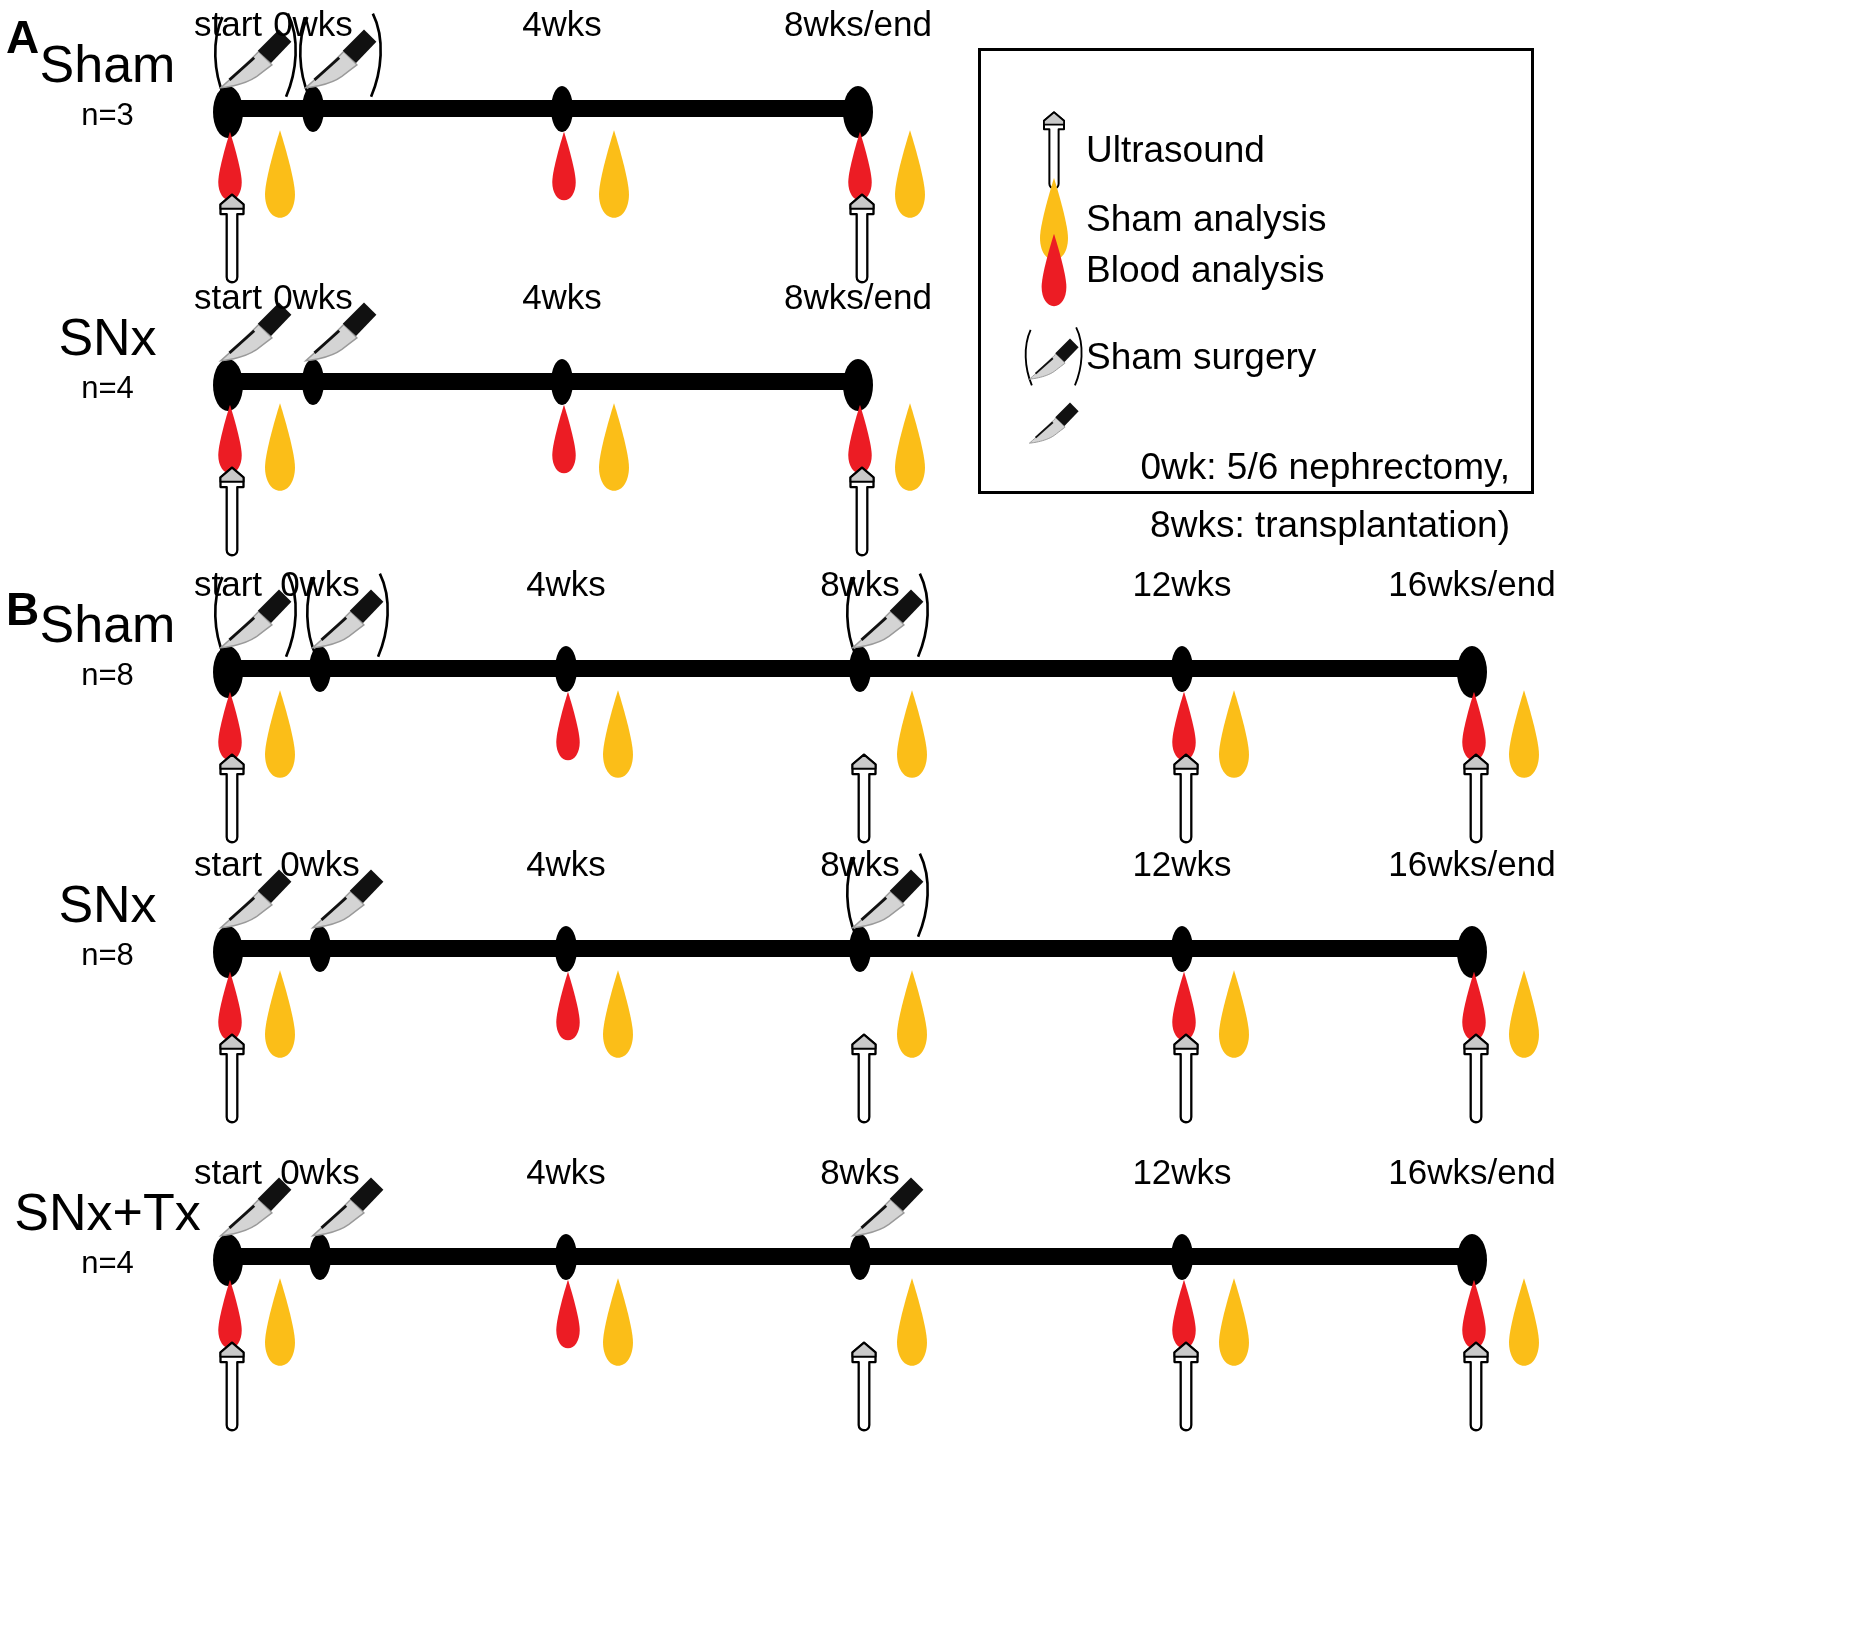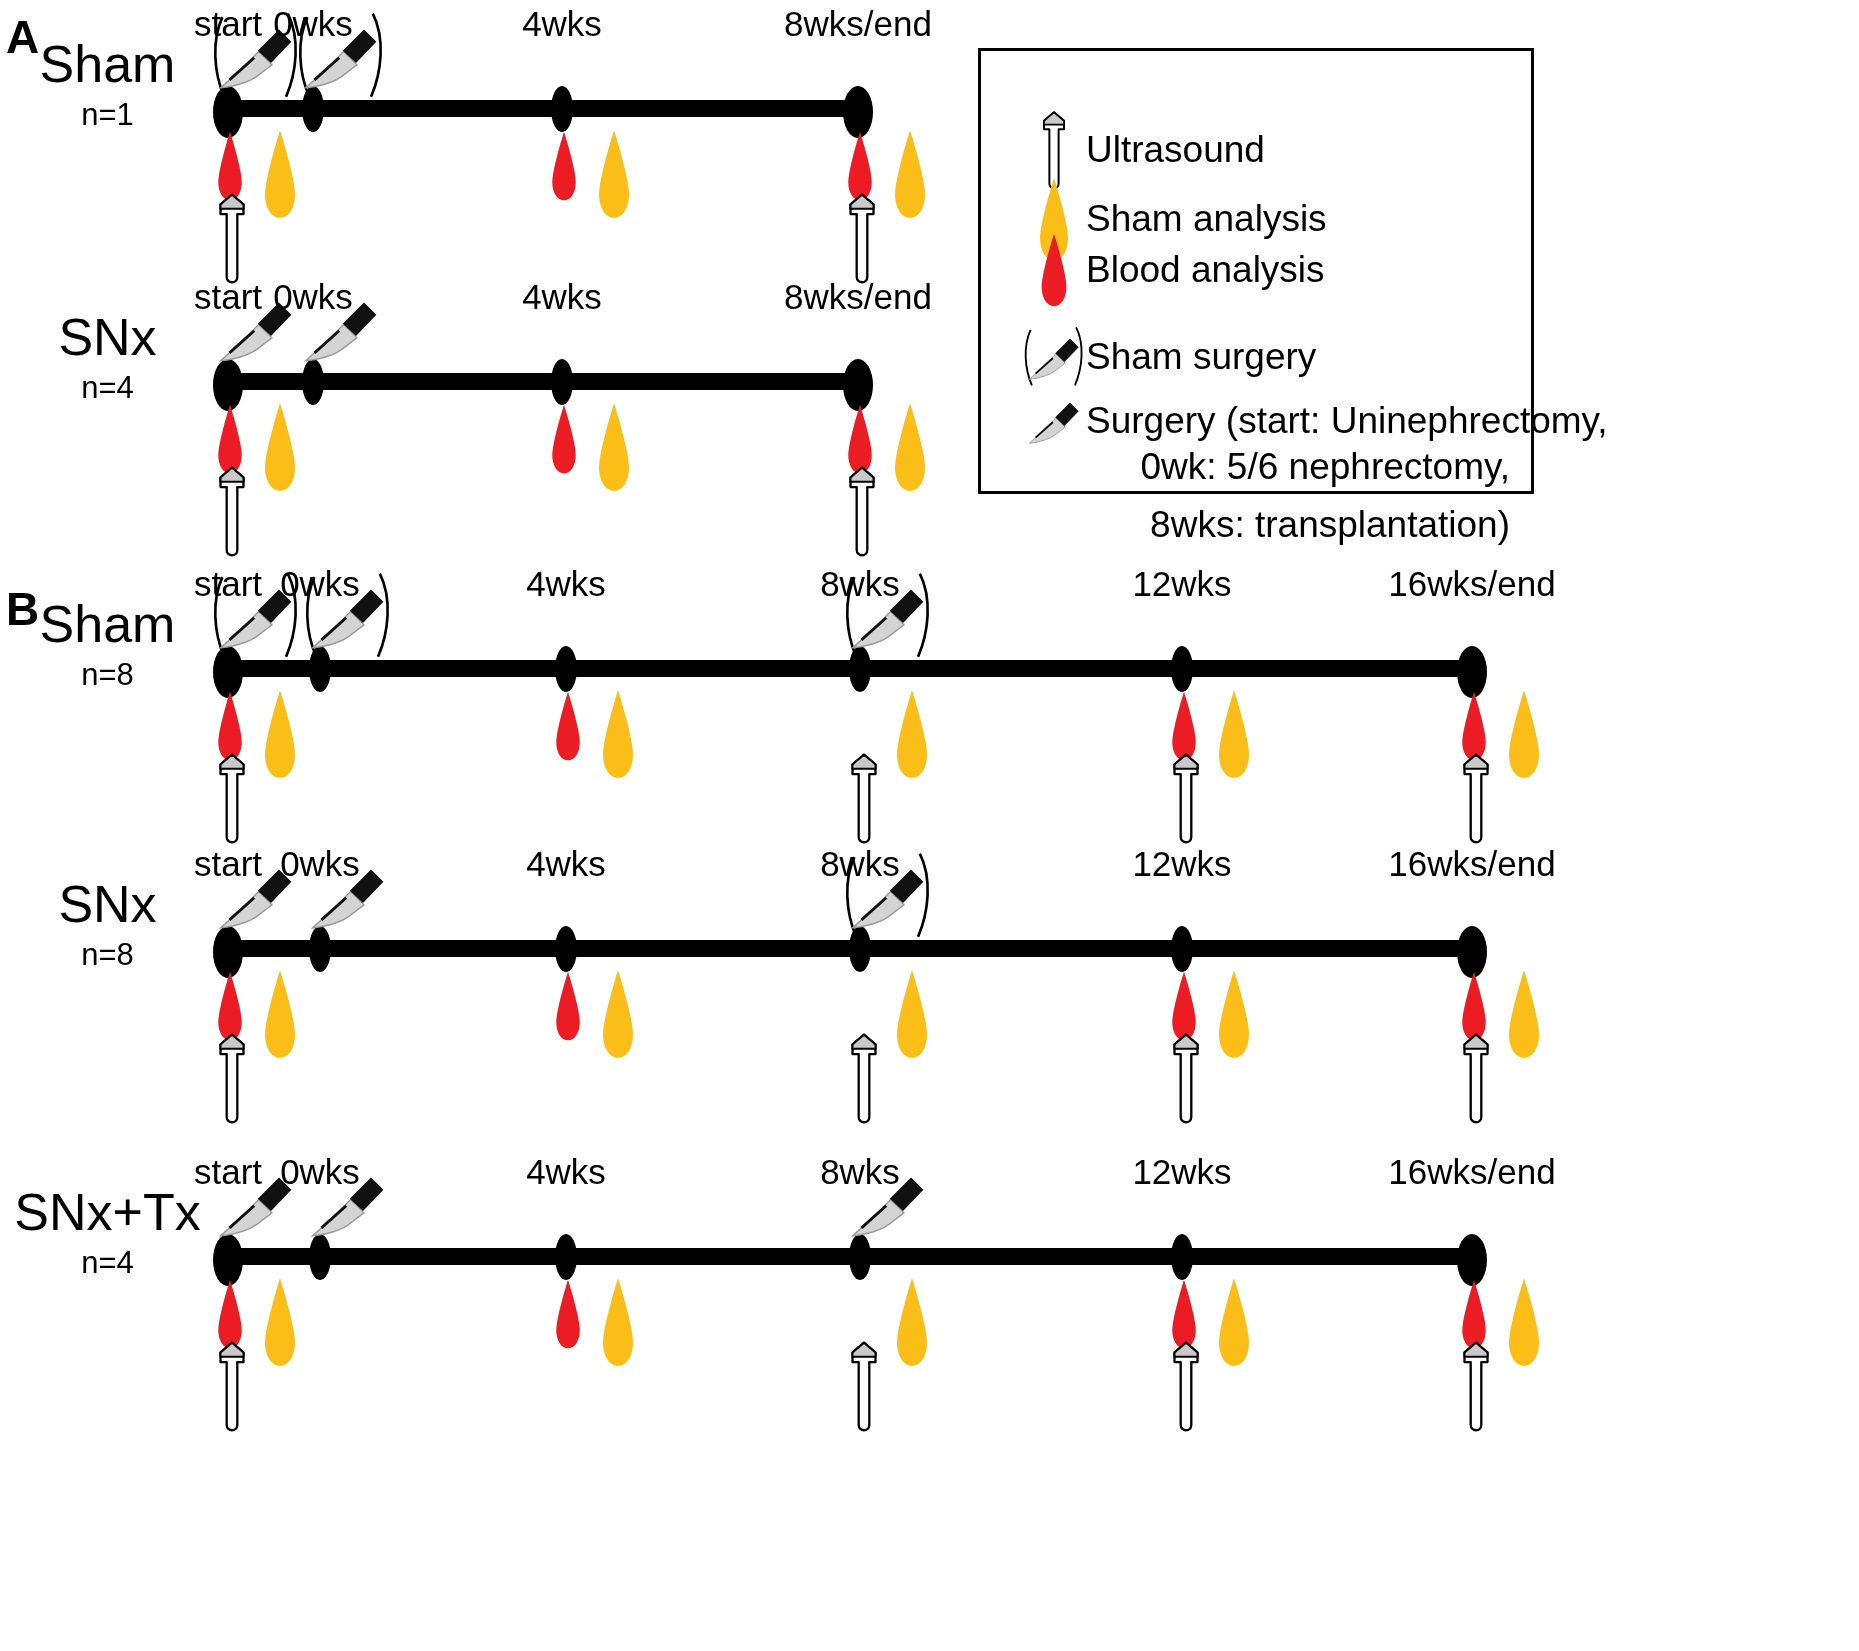--- a/index.html
+++ b/index.html
@@ -53,21 +53,21 @@
 </style>
 </head>
 <body>
 
 <div id="figure-root"></div>
 
 <div class="panel-letter" style="left: 6px; top: 14px;">A</div>
 <div class="panel-letter" style="left: 6px; top: 586px;">B</div>
 <div class="row-label" style="left: 0px; top: 38px; width: 215px;">
     <span class="grp">Sham</span>
-    <span class="n">n=1</span>
+    <span class="n">n=3</span>
   </div>
 <div class="axis" style="left: 228px; top: 100px; width: 630px; background: rgb(0, 0, 0);"></div>
 <div class="node big" style="left: 228px; top: 86px; background: rgb(0, 0, 0);"></div>
 <div class="tp-label" style="left: 228px; top: 6px;">start</div>
 <div class="knife" style="left: 256px; top: 10px;"><svg width="92" height="92" viewBox="0 0 104 104">
       <path d="M14 8 C2 34 4 70 16 98" stroke="#000" stroke-width="3" fill="none"></path>
       <path d="M88 4 C102 32 98 70 86 98" stroke="#000" stroke-width="3" fill="none"></path>
       <path d="M12 88 C12 88 26 76 40 62 C48 54 55 47 55 47 L70 62 C70 62 62 68 53 75 C38 86 12 88 12 88 Z" fill="#D4D4D4" stroke="#9a9a9a" stroke-width="1.6"></path>
       <path d="M22 79 L50 54" stroke="#111" stroke-width="3.2" fill="none"></path>
       <path d="M54 46 L78 22 L92 36 L69 60 Z" fill="#111"></path>
@@ -432,16 +432,15 @@
     <span class="legend-txt">Sham surgery</span>
   </div>
 <div class="legend-row" style="left: 1022px; top: 378px;">
     <span class="legend-ico">
       <svg width="86" height="86" viewBox="0 0 104 104">
         <path d="M12 88 C12 88 26 76 40 62 C48 54 55 47 55 47 L70 62 C70 62 62 68 53 75 C38 86 12 88 12 88 Z" fill="#D4D4D4" stroke="#9a9a9a" stroke-width="1.6"></path>
         <path d="M22 79 L50 54" stroke="#111" stroke-width="3.2" fill="none"></path>
         <path d="M54 46 L78 22 L92 36 L69 60 Z" fill="#111"></path>
       </svg>
     </span>
-    <span class="legend-txt">Surgery (start: Uninephrectomy,</span>
   </div>
 <div class="legend-cont" style="left: 1000px; width: 510px; top: 446px;">0wk: 5/6 nephrectomy,</div>
 <div class="legend-cont" style="left: 1000px; width: 510px; top: 504px;">8wks: transplantation)</div>
 
 </body></html>

